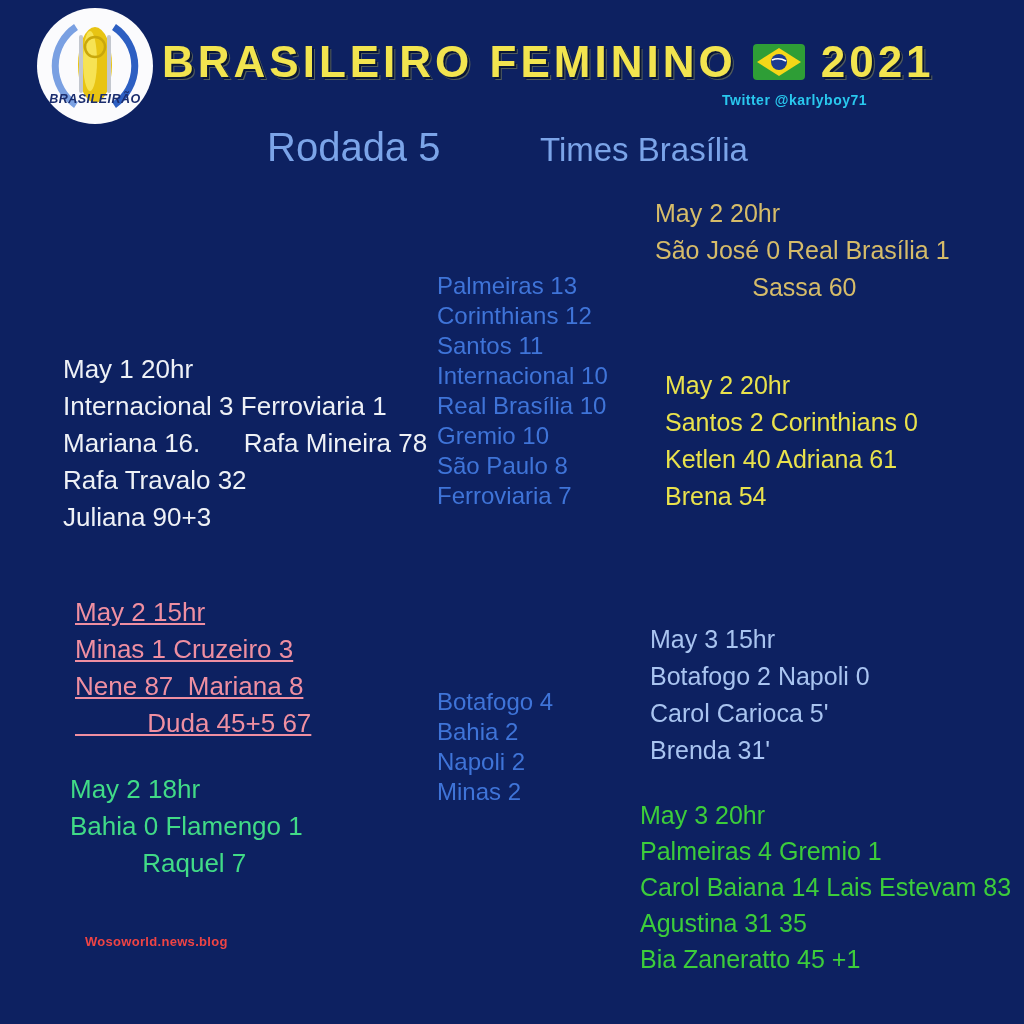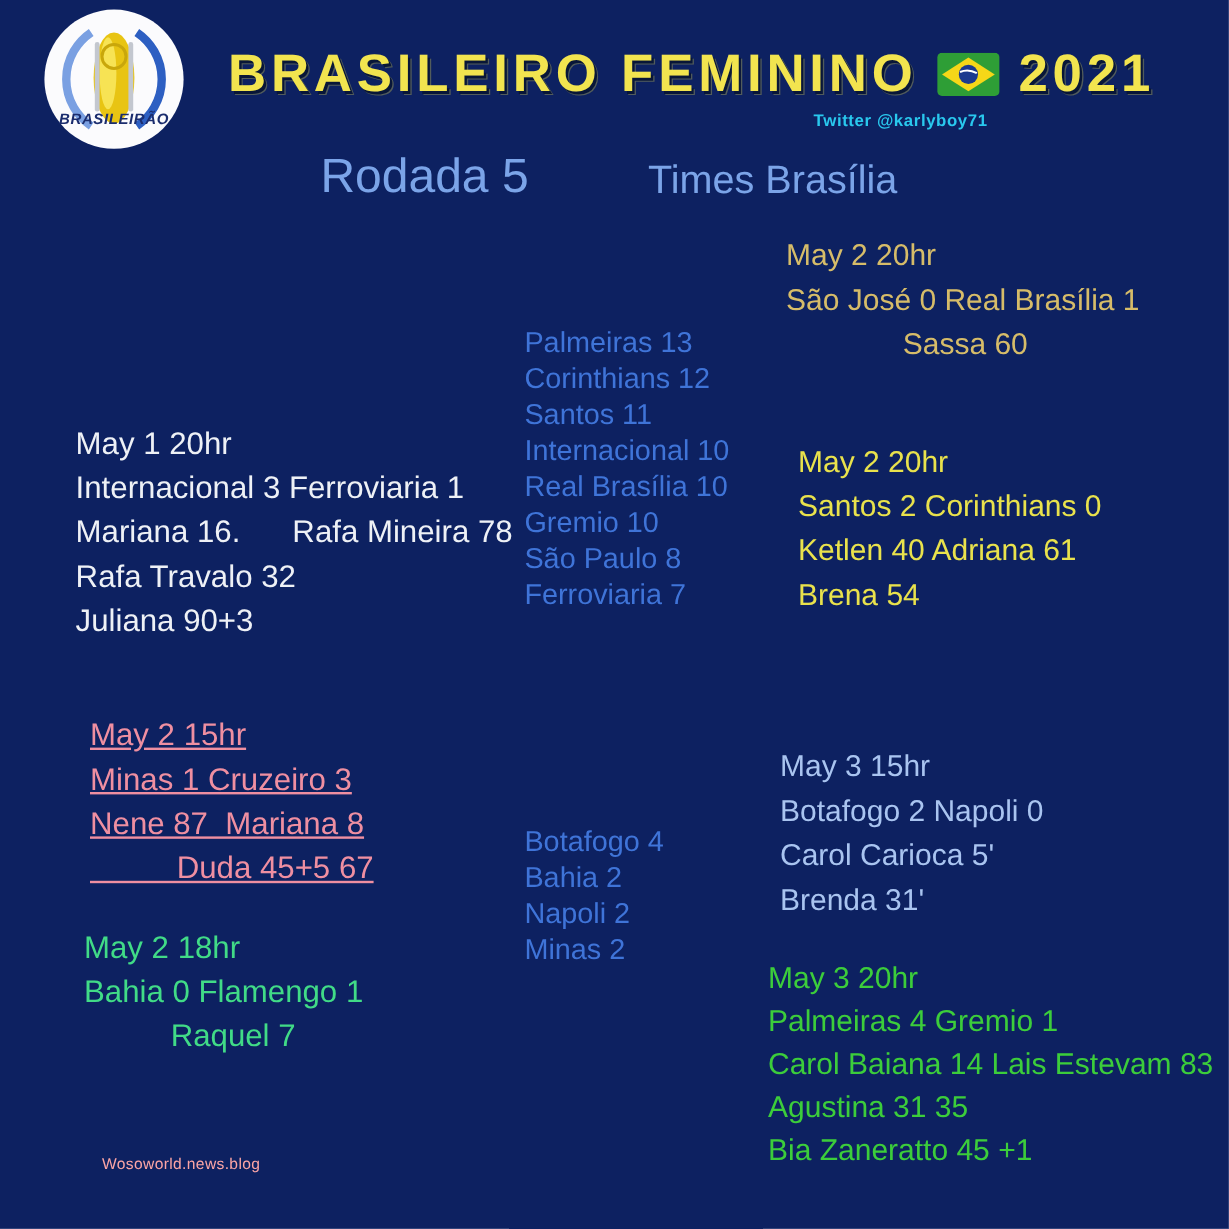--- a/index.html
+++ b/index.html
@@ -6,53 +6,53 @@
   #canvas{
     position:relative;
     width:1024px;height:1024px;
     background:#0d2161;
     overflow:hidden;
     font-family:"Liberation Sans", sans-serif;
   }
   
   .logo{position:absolute;left:36px;top:7px;width:118px;height:118px;}
   .title-row{
-    position:absolute;left:190px;top:26px;height:72px;
+    position:absolute;left:162px;top:26px;height:72px;
     display:flex;align-items:center;gap:16px;
   }
   .title-text{
     font-size:44px;font-weight:700;letter-spacing:4px;
     color:#f2e44f;
     text-shadow:2px 2px 0 #081638, 3px 3px 0 rgba(242,228,79,.30);
     white-space:pre;
   }
   .flag{width:52px;height:36px;display:inline-block;}
   .twitter{
-    position:absolute;left:678px;top:92px;
+    position:absolute;left:722px;top:92px;
     color:#29c8ee;font-size:14px;font-weight:700;letter-spacing:.5px;
   }
   
   .round-heading{
     position:absolute;left:267px;top:125px;
     font-size:40px;font-weight:500;color:#7ba4e8;
   }
   .standings-heading{
     position:absolute;left:540px;top:131px;
     font-size:33px;font-weight:500;color:#7ba4e8;
   }
   
   .block{position:absolute;}
   .block .ln{display:block;white-space:pre;}
   .left-col .ln{font-size:26px;line-height:37px;}
   .mid-col  .ln{font-size:24px;line-height:30px;color:#3f74d8;}
   .right-col .ln{font-size:25px;line-height:37px;}
   .rb4 .ln{line-height:36px;}
   .watermark{
-    position:absolute;left:85px;top:962px;
-    color:#fca5a5;font-size:13px;font-weight:400;letter-spacing:.3px;
+    position:absolute;left:85px;top:934px;
+    color:#ef4444;font-size:13px;font-weight:700;letter-spacing:.3px;
   }
 </style>
 </head>
 <body>
 
 <div id="canvas">
 
   <svg class="logo" viewBox="0 0 118 118">
     <circle cx="59" cy="59" r="58" fill="#fbfbfd"></circle>
     <path d="M 40 20 A 47 47 0 0 0 40 98" fill="none" stroke="#7aa0e2" stroke-width="7"></path>

